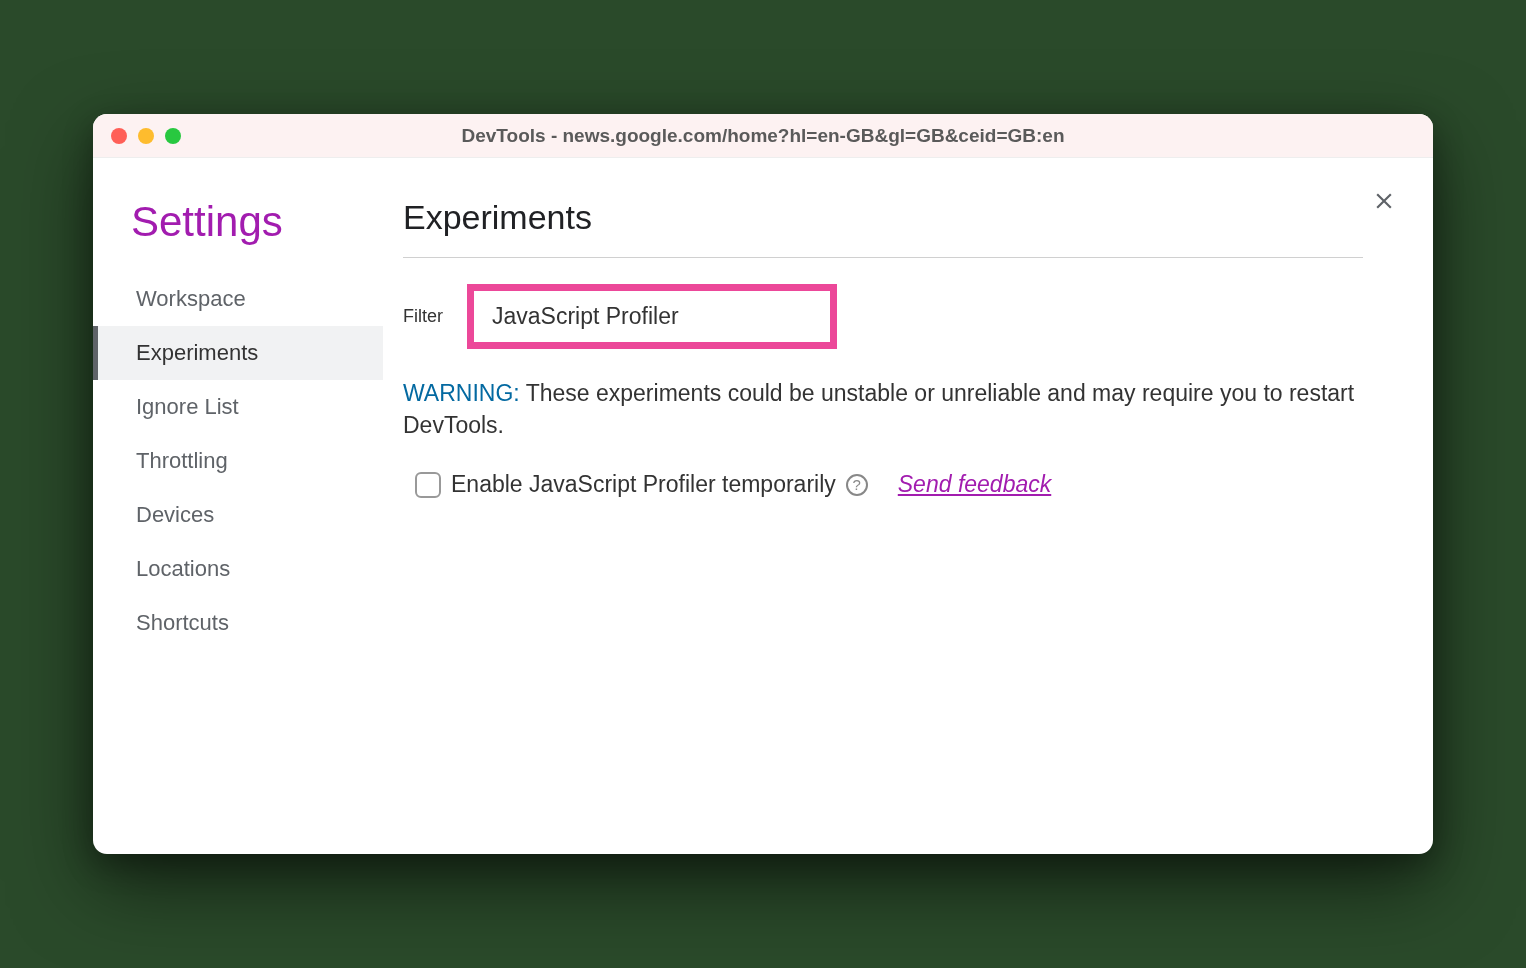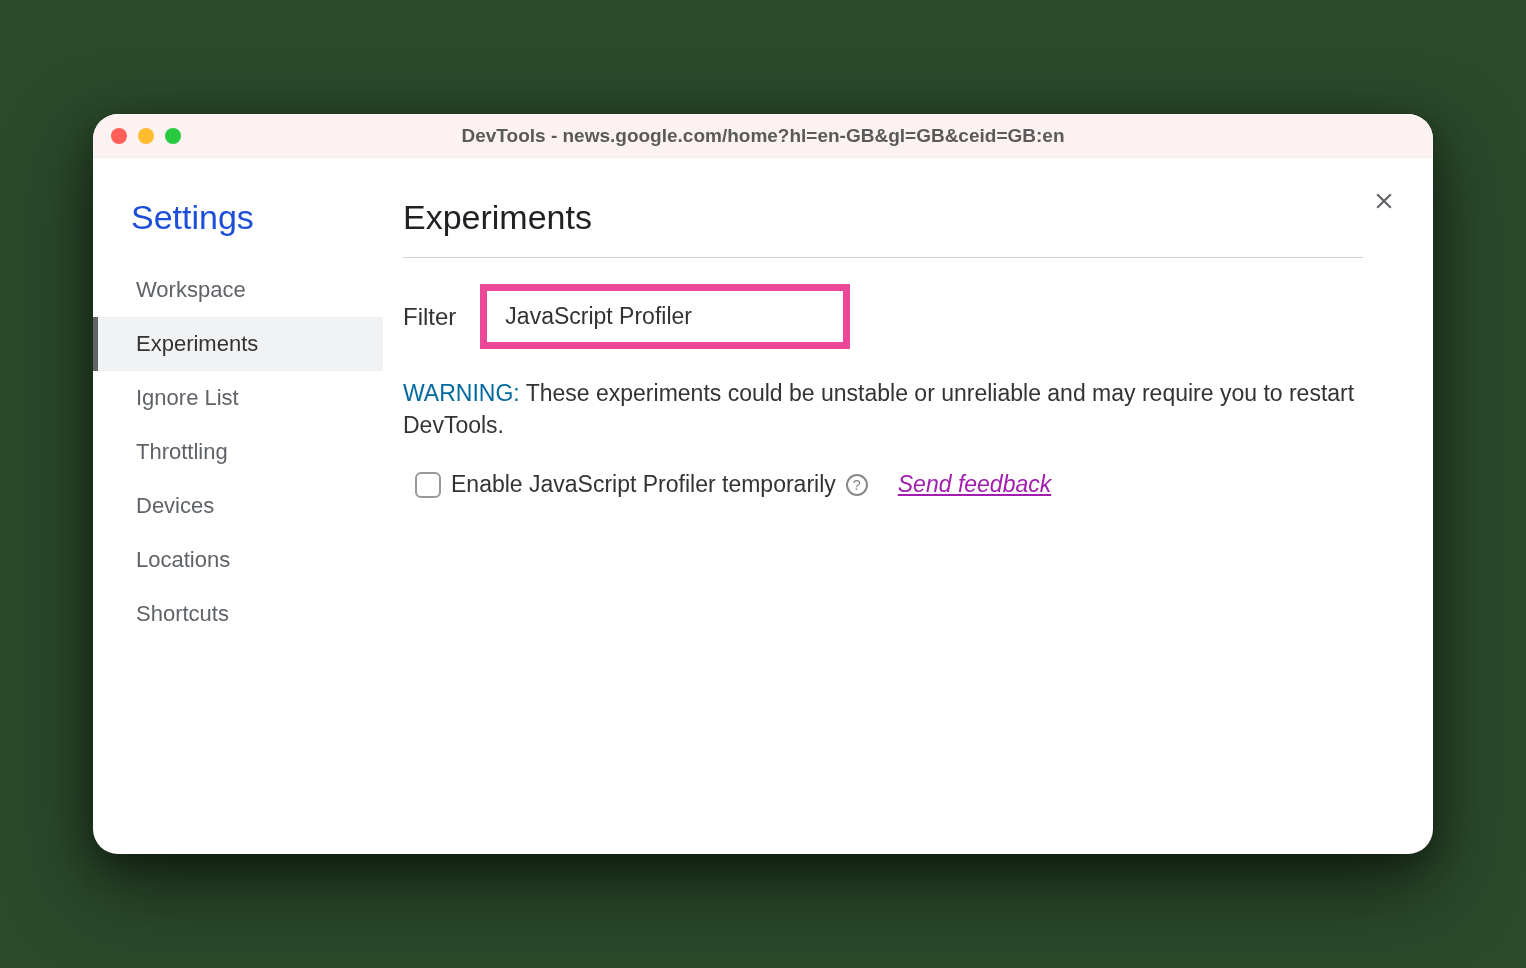--- a/index.html
+++ b/index.html
@@ -13,21 +13,21 @@
       width: 1526px;
       height: 968px;
       display: flex;
       align-items: center;
       justify-content: center;
     }
     .window {
       width: 1340px;
       height: 740px;
       background: #fff;
-      border-radius: 25px;
+      border-radius: 14px;
       box-shadow: 0 30px 80px rgba(0,0,0,0.55), 0 10px 30px rgba(0,0,0,0.3);
       overflow: hidden;
       display: flex;
       flex-direction: column;
     }
     .titlebar {
       height: 44px;
       background: #fdf2f2;
       border-bottom: 1px solid #eee;
       display: flex;
@@ -77,23 +77,23 @@
     }
     .close-x svg {
       width: 26px;
       height: 26px;
     }
     .sidebar {
       width: 290px;
       padding-top: 40px;
     }
     .sidebar-title {
-      font-size: 34px;
+      font-size: 42px;
       font-weight: 400;
-      color: #1d4ed8;
+      color: #a21caf;
       padding: 0 38px 26px 38px;
     }
     .sidebar-item {
       font-size: 22px;
       color: #5f6368;
       padding: 14px 38px;
       cursor: pointer;
       border-left: 5px solid transparent;
     }
     .sidebar-item.active {
@@ -112,21 +112,21 @@
       padding-bottom: 20px;
       border-bottom: 1px solid #d0d0d0;
     }
     .filter-row {
       display: flex;
       align-items: center;
       gap: 24px;
       margin-top: 26px;
     }
     .filter-label {
-      font-size: 24px;
+      font-size: 18px;
       color: #333;
     }
     .filter-input {
       font-size: 23px;
       font-family: inherit;
       padding: 12px 18px;
       border: 7px solid #ec4899;
       width: 370px;
       outline: none;
       color: #333;

